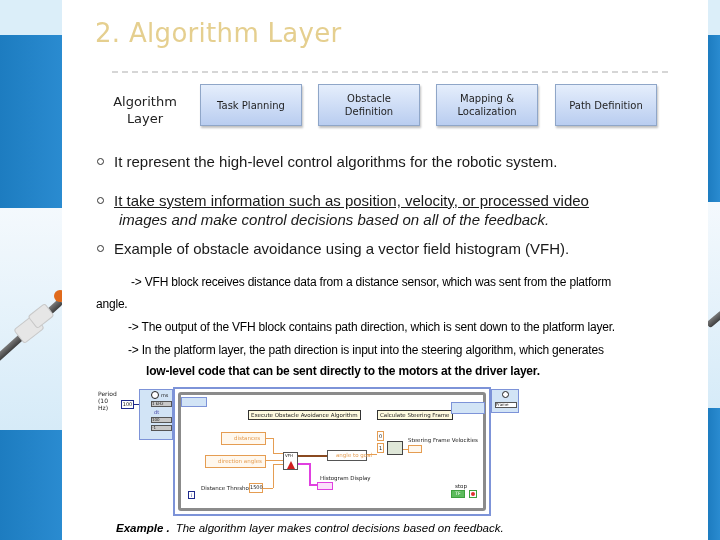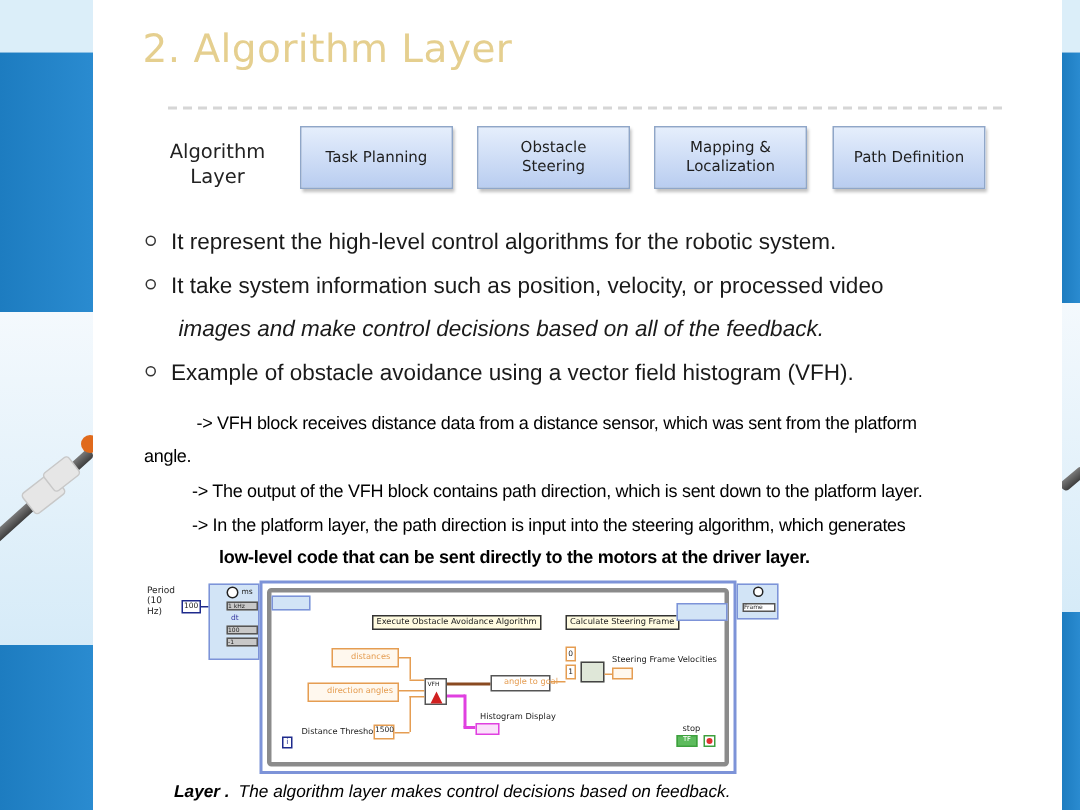--- a/index.html
+++ b/index.html
@@ -72,39 +72,39 @@
 </div>
 
 <div class="block" style="left:200px;">
   <div>
       <div>Task Planning</div>
     </div>
 </div>
 <div class="block" style="left:318px;">
   <div>
       <div>Obstacle</div>
-      <div>Steering</div>
+      <div>Definition</div>
     </div>
 </div>
 <div class="block" style="left:436px;">
   <div>
       <div>Mapping &amp;</div>
       <div>Localization</div>
     </div>
 </div>
 <div class="block" style="left:555px;">
   <div>
       <div>Path Definition</div>
     </div>
 </div>
 
 <div class="bullet" style="top:153px;">
   <span class="mark"></span><span>It represent the high-level control algorithms for the robotic system.</span>
 </div>
-<div class="bullet" style="top:182px;">
+<div class="bullet" style="top:192px;text-decoration:underline;">
   <span class="mark"></span><span>It take system information such as position, velocity, or processed video</span>
 </div>
 <div class="cont" style="left:119px;top:211px;">images and make control decisions based on all of the feedback.</div>
 <div class="bullet" style="top:240px;">
   <span class="mark"></span><span>Example of obstacle avoidance using a vector field histogram (VFH).</span>
 </div>
 
 <div class="sub" style="left:131px;top:275px;">-&gt; VFH block receives distance data from a distance sensor, which was sent from the platform</div>
 <div class="sub" style="left:96px;top:297px;">angle.</div>
 <div class="sub" style="left:128px;top:320px;">-&gt; The output of the VFH block contains path direction, which is sent down to the platform  layer.</div>
@@ -182,14 +182,14 @@
     <div style="position:absolute;left:1px;top:1px;width:4px;height:4px;background:#e03030;border-radius:50%;"></div>
   </div>
 
   <div class="lv-box" style="left:491px;top:389px;width:28px;height:24px;background:#d2e4f6;border:1px solid #7d93d8;">
     <div style="position:absolute;left:10px;top:1px;width:7px;height:7px;border:1.5px solid #222;border-radius:50%;background:#fff;"></div>
     <div style="position:absolute;left:3px;top:12px;width:22px;height:6px;border:1px solid #555;background:#fff;font-size:4px;line-height:4px;">Frame</div>
   </div>
 </div>
 
 <div class="caption">
-  <b>Layer .</b><span>The algorithm layer makes control decisions based on feedback.</span>
+  <b>Example .</b><span>The algorithm layer makes control decisions based on feedback.</span>
 </div>
 
 </body></html>

